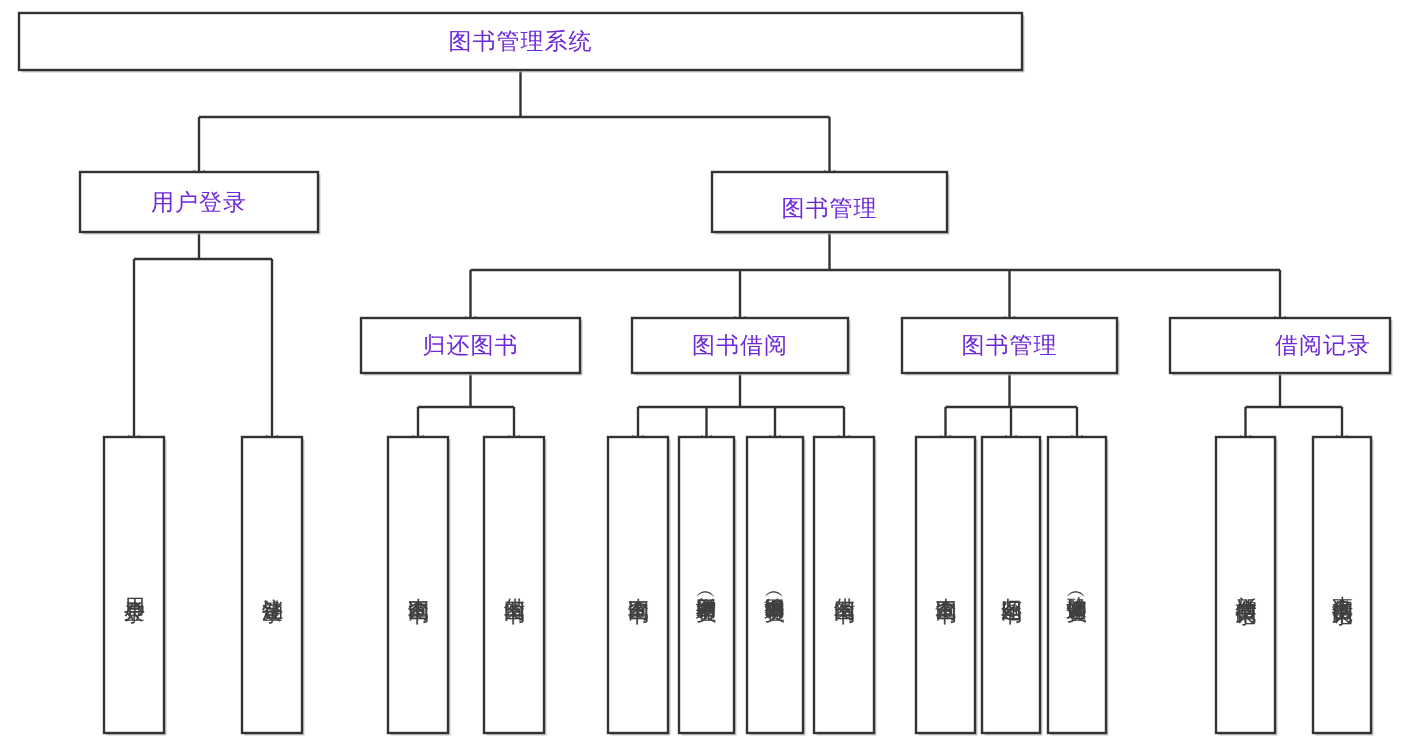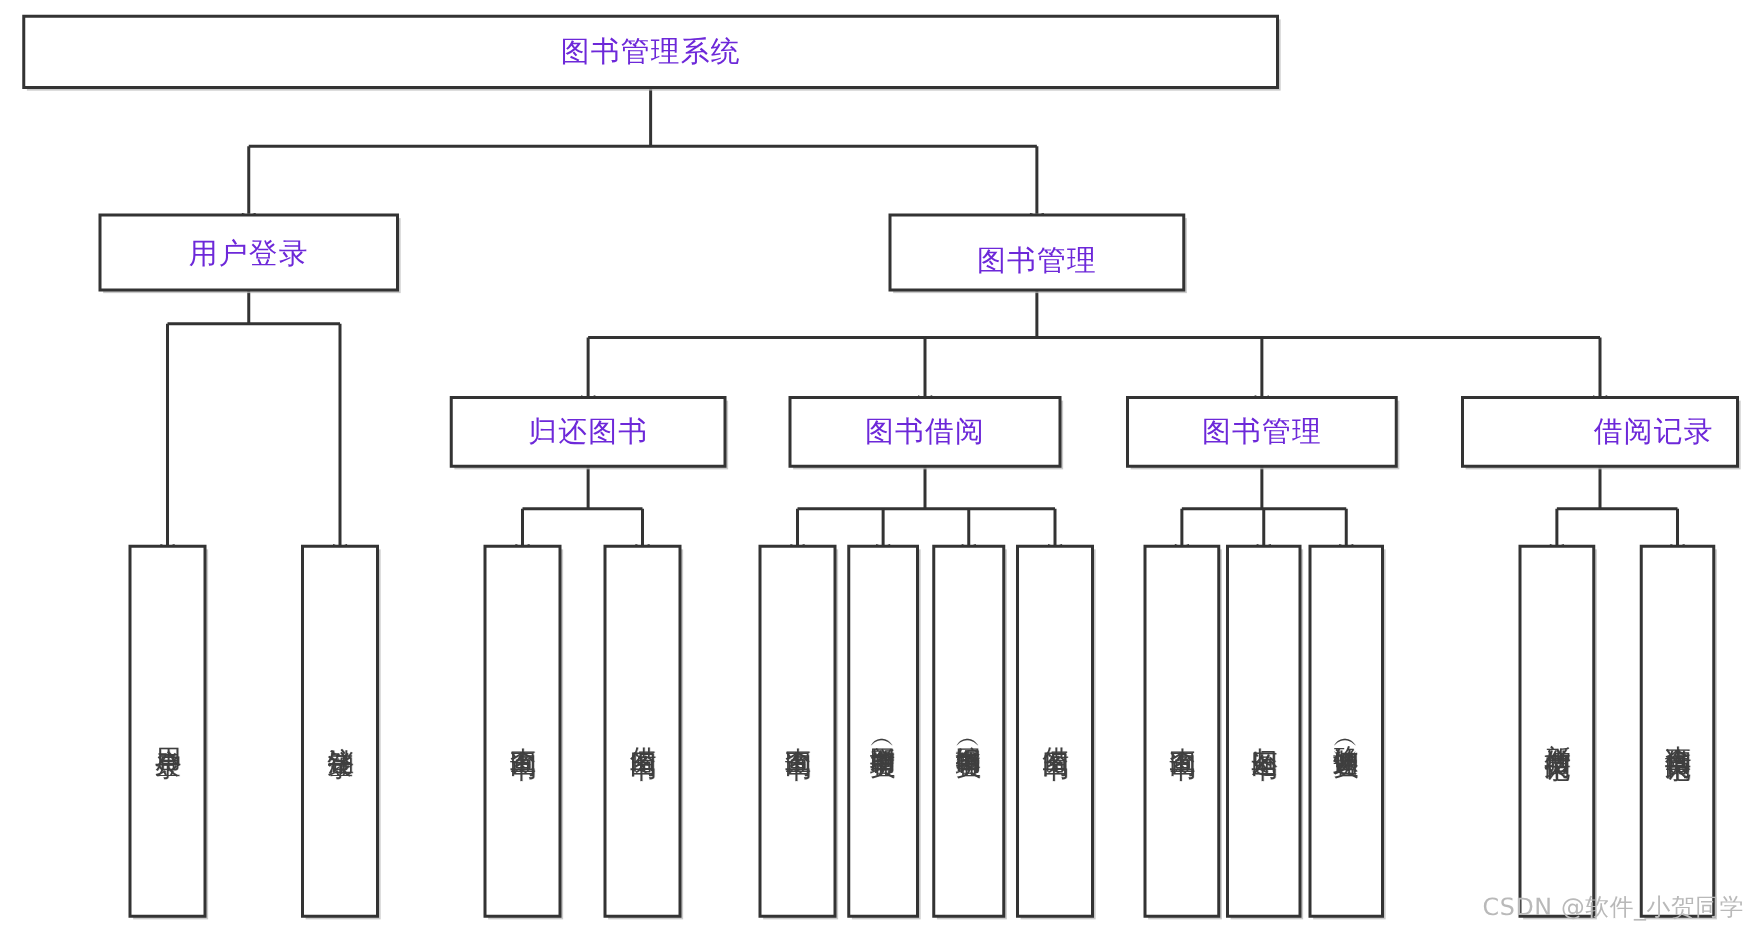--- a/index.html
+++ b/index.html
@@ -235,15 +235,14 @@
         <div class="vlabel-text" style="font-size: 20px; letter-spacing: 1px;">确认归还（管理员）</div>
       </div>
       <div class="vlabel-wrap" style="left: 1216px; top: 437px; width: 59px; height: 296px;">
         <div class="vlabel-text">新增借阅记录</div>
       </div>
       <div class="vlabel-wrap" style="left: 1313px; top: 437px; width: 58px; height: 296px;">
         <div class="vlabel-text">查询借阅记录</div>
       </div>
     </div>
 
-  <div class="watermark">CSDN @软件_小贺同学</div>
 
 </div>
 
 </body></html>

